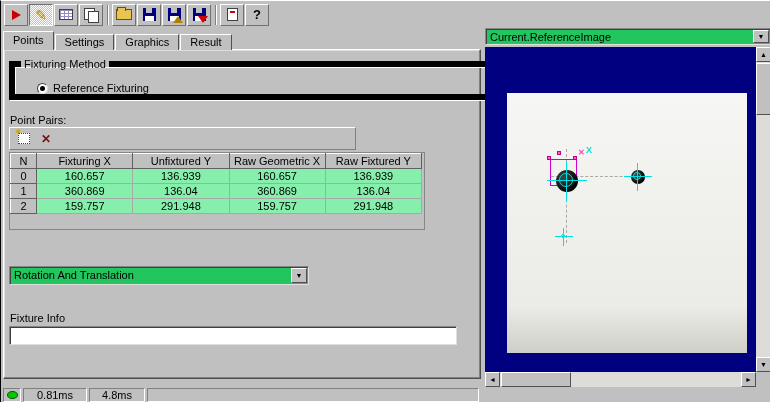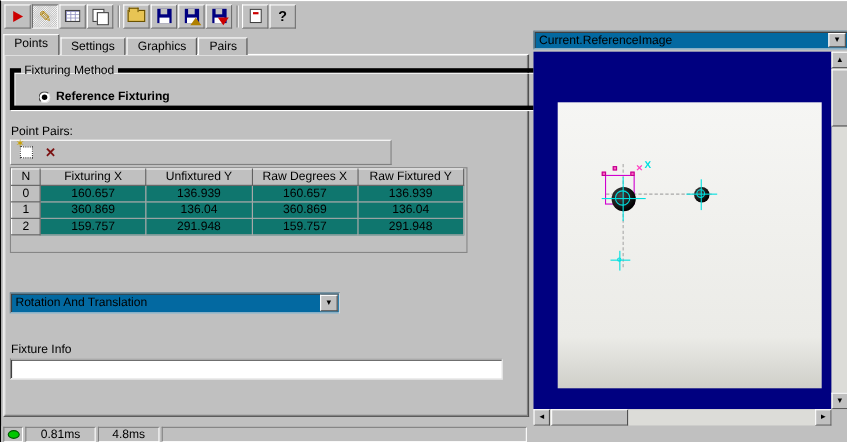--- a/index.html
+++ b/index.html
@@ -41,44 +41,44 @@
   .ic-help{font-weight:bold;font-size:13px;color:#000;}
   
   .tabs{position:absolute;left:2px;top:30px;height:19px;display:flex;align-items:flex-end;z-index:3;}
   .tab{height:16px;line-height:15px;padding:0 9px;background:#c0c0c0;
        border:1px solid;border-color:#fff #505050 #c0c0c0 #fff;border-bottom:none;margin-right:1px;cursor:default;}
   .tab.active{height:19px;line-height:17px;z-index:4;position:relative;}
   .tab-panel{position:absolute;left:2px;top:48px;width:478px;height:330px;background:#c0c0c0;
        border:1px solid;border-color:#fff #505050 #505050 #fff;box-shadow:inset -1px -1px 0 #808080,inset 1px 1px 0 #dfdfdf;}
   
   .groupbox{position:absolute;left:5px;top:8px;width:508px;height:42px;margin:0;padding:0;
-       border:4px solid #000000;box-shadow:inset 1px 1px 0 #fff,1px 1px 0 #fff;}
+       border:6px solid #000000;box-shadow:inset 1px 1px 0 #fff,1px 1px 0 #fff;}
   .groupbox legend{padding:0 3px;margin-left:6px;font-size:11px;}
-  .radio-row{position:absolute;top:12px;display:flex;align-items:center;cursor:default;font-weight:bold;}
+  .radio-row{position:absolute;top:12px;display:flex;align-items:center;cursor:default;}
   .radio{width:11px;height:11px;border-radius:50%;background:#fff;border:1px solid;border-color:#404040 #dfdfdf #dfdfdf #404040;position:relative;}
   .radio.selected::after{content:"";position:absolute;left:2px;top:2px;width:5px;height:5px;border-radius:50%;background:#000;}
   .radio-label{margin-left:5px;}
   
   .pp-label{position:absolute;left:6px;top:64px;}
   .pp-toolbar{position:absolute;left:5px;top:77px;width:347px;height:23px;background:#c0c0c0;
        border:1px solid;border-color:#fff #808080 #808080 #fff;display:flex;align-items:center;padding-left:3px;}
   .mini{width:22px;height:19px;background:transparent;border:none;display:flex;align-items:center;justify-content:center;padding:0;}
   .ic-newbox{position:relative;width:12px;height:11px;border:1px dotted #404040;background:#fff;}
   .ic-newbox .star{position:absolute;left:-5px;top:-7px;color:#c8a000;font-size:10px;line-height:10px;}
   .ic-x{color:#7a1010;font-weight:bold;font-size:12px;line-height:12px;}
   .grid-box{position:absolute;left:5px;top:102px;width:416px;height:78px;background:#c0c0c0;border:1px solid #868686;overflow:hidden;}
   table.grid{border-collapse:collapse;table-layout:fixed;width:412px;}
   .grid th{background:#c0c0c0;border:1px solid;border-color:#fff #606060 #606060 #fff;font-weight:normal;height:15px;padding:0 2px;}
-  .grid td{background:#0f766e;border:1px solid #a8a8a8;text-align:center;height:15px;padding:0 2px;}
+  .grid td{background:#86efac;border:1px solid #a8a8a8;text-align:center;height:15px;padding:0 2px;}
   .grid .col-n{width:26px;}
   .grid .colw{width:96px;}
   .grid td.rowhdr{background:#c0c0c0;border:1px solid;border-color:#fff #606060 #606060 #fff;}
   
   .dof-label{position:absolute;left:6px;top:191px;}
-  .combo{background:#0369a1;border:1px solid;border-color:#868686 #dfdfdf #dfdfdf #868686;
+  .combo{background:#22c55e;border:1px solid;border-color:#868686 #dfdfdf #dfdfdf #868686;
        box-shadow:inset 1px 1px 0 #404040;position:absolute;}
   .combo-text{position:absolute;left:4px;top:2px;white-space:nowrap;}
   .combo-arrow{position:absolute;right:1px;top:1px;bottom:1px;width:16px;background:#c0c0c0;
        border:1px solid;border-color:#fff #505050 #505050 #fff;display:flex;align-items:center;justify-content:center;
        font-size:7px;line-height:7px;color:#000;}
   .dof-combo{left:5px;top:205px;width:300px;height:19px;margin-top:11px;}
   .grab-btn{position:absolute;left:5px;top:232px;width:300px;height:21px;background:#c0c0c0;
        border:1px solid;border-color:#fff #404040 #404040 #fff;box-shadow:inset -1px -1px 0 #808080,inset 1px 1px 0 #dfdfdf;
        font-family:inherit;font-size:11px;}
   .fi-label{position:absolute;left:6px;top:262px;}
@@ -160,21 +160,21 @@
       </button>
     <button class="tb">
         <span class="ic-help">?</span>
       </button>
   </div>
 
   <div class="tabs">
     <div class="tab active">Points</div>
     <div class="tab">Settings</div>
     <div class="tab">Graphics</div>
-    <div class="tab">Pairs</div>
+    <div class="tab">Result</div>
   </div>
 
   <div class="tab-panel">
 
     <fieldset class="groupbox">
       <legend>Fixturing Method</legend>
       <label class="radio-row" style="left:22px">
         <span class="radio selected"></span>
         <span class="radio-label">Reference Fixturing</span>
       </label>
@@ -193,21 +193,21 @@
       </button>
     </div>
 
     <div class="grid-box">
       <table class="grid">
         <tbody>
             <tr>
           <th class="col-n">N</th>
           <th class="colw">Fixturing X</th>
           <th class="colw">Unfixtured Y</th>
-          <th class="colw">Raw Degrees X</th>
+          <th class="colw">Raw Geometric X</th>
           <th class="colw">Raw Fixtured Y</th>
         </tr>
         <tr>
           <td class="rowhdr">0</td>
           <td>160.657</td>
           <td>136.939</td>
           <td>160.657</td>
           <td>136.939</td>
         </tr>
         <tr>

